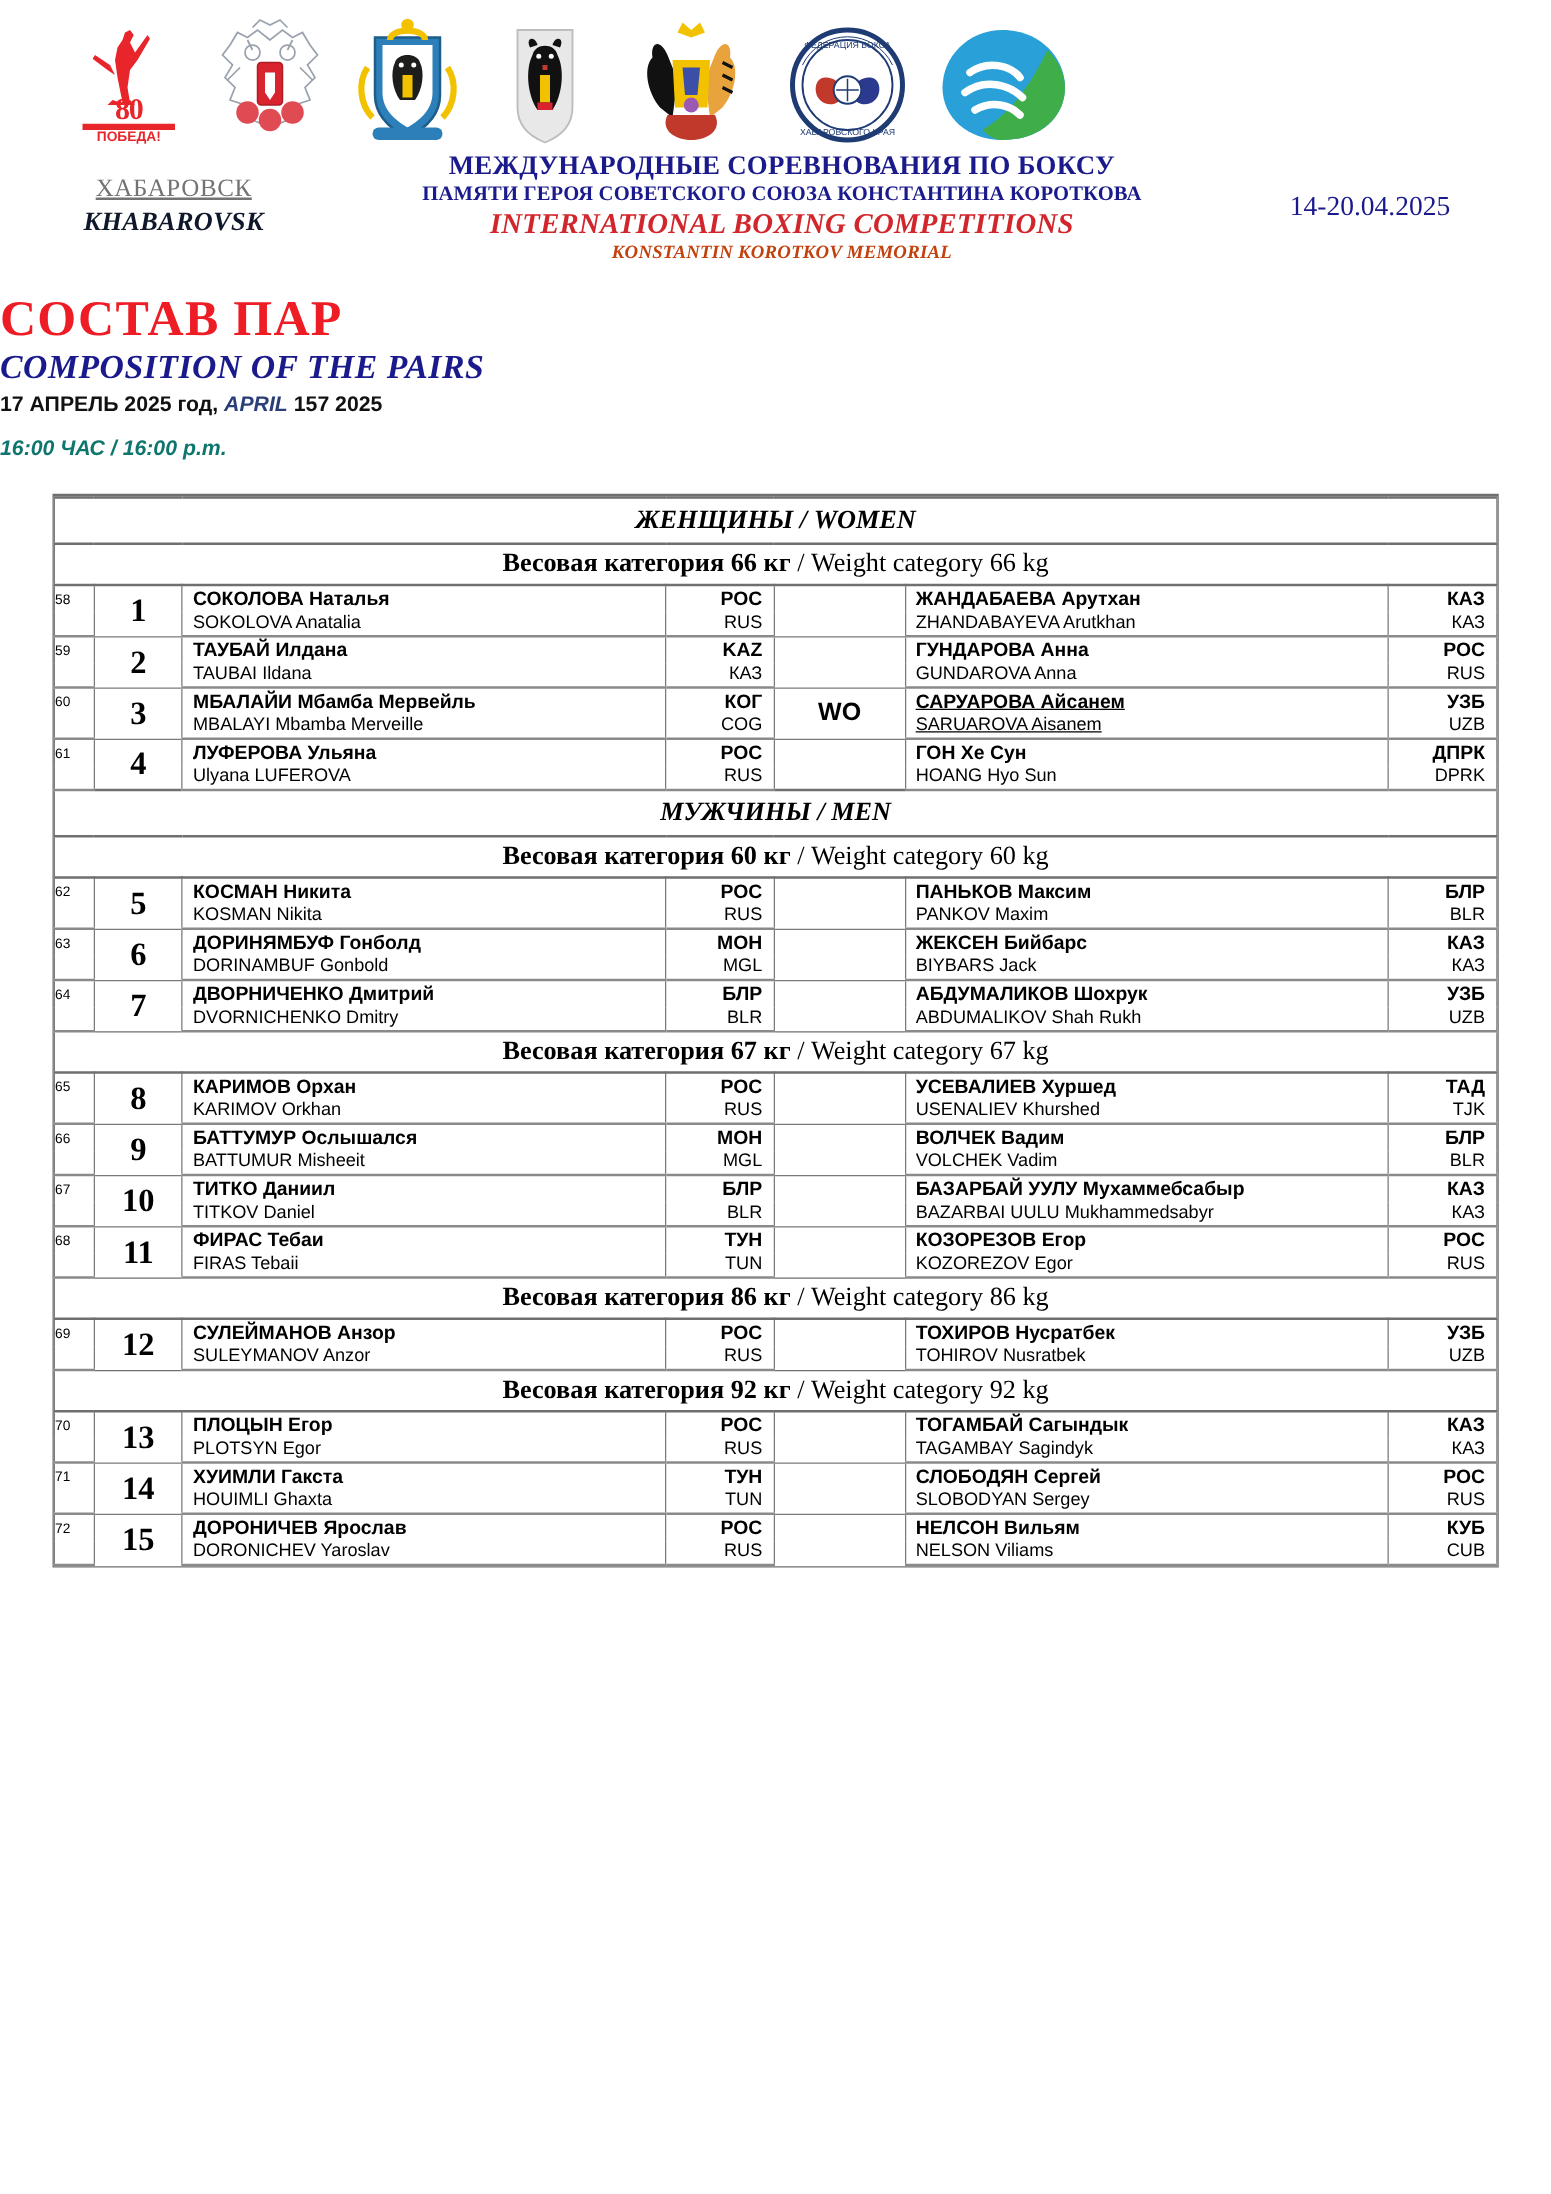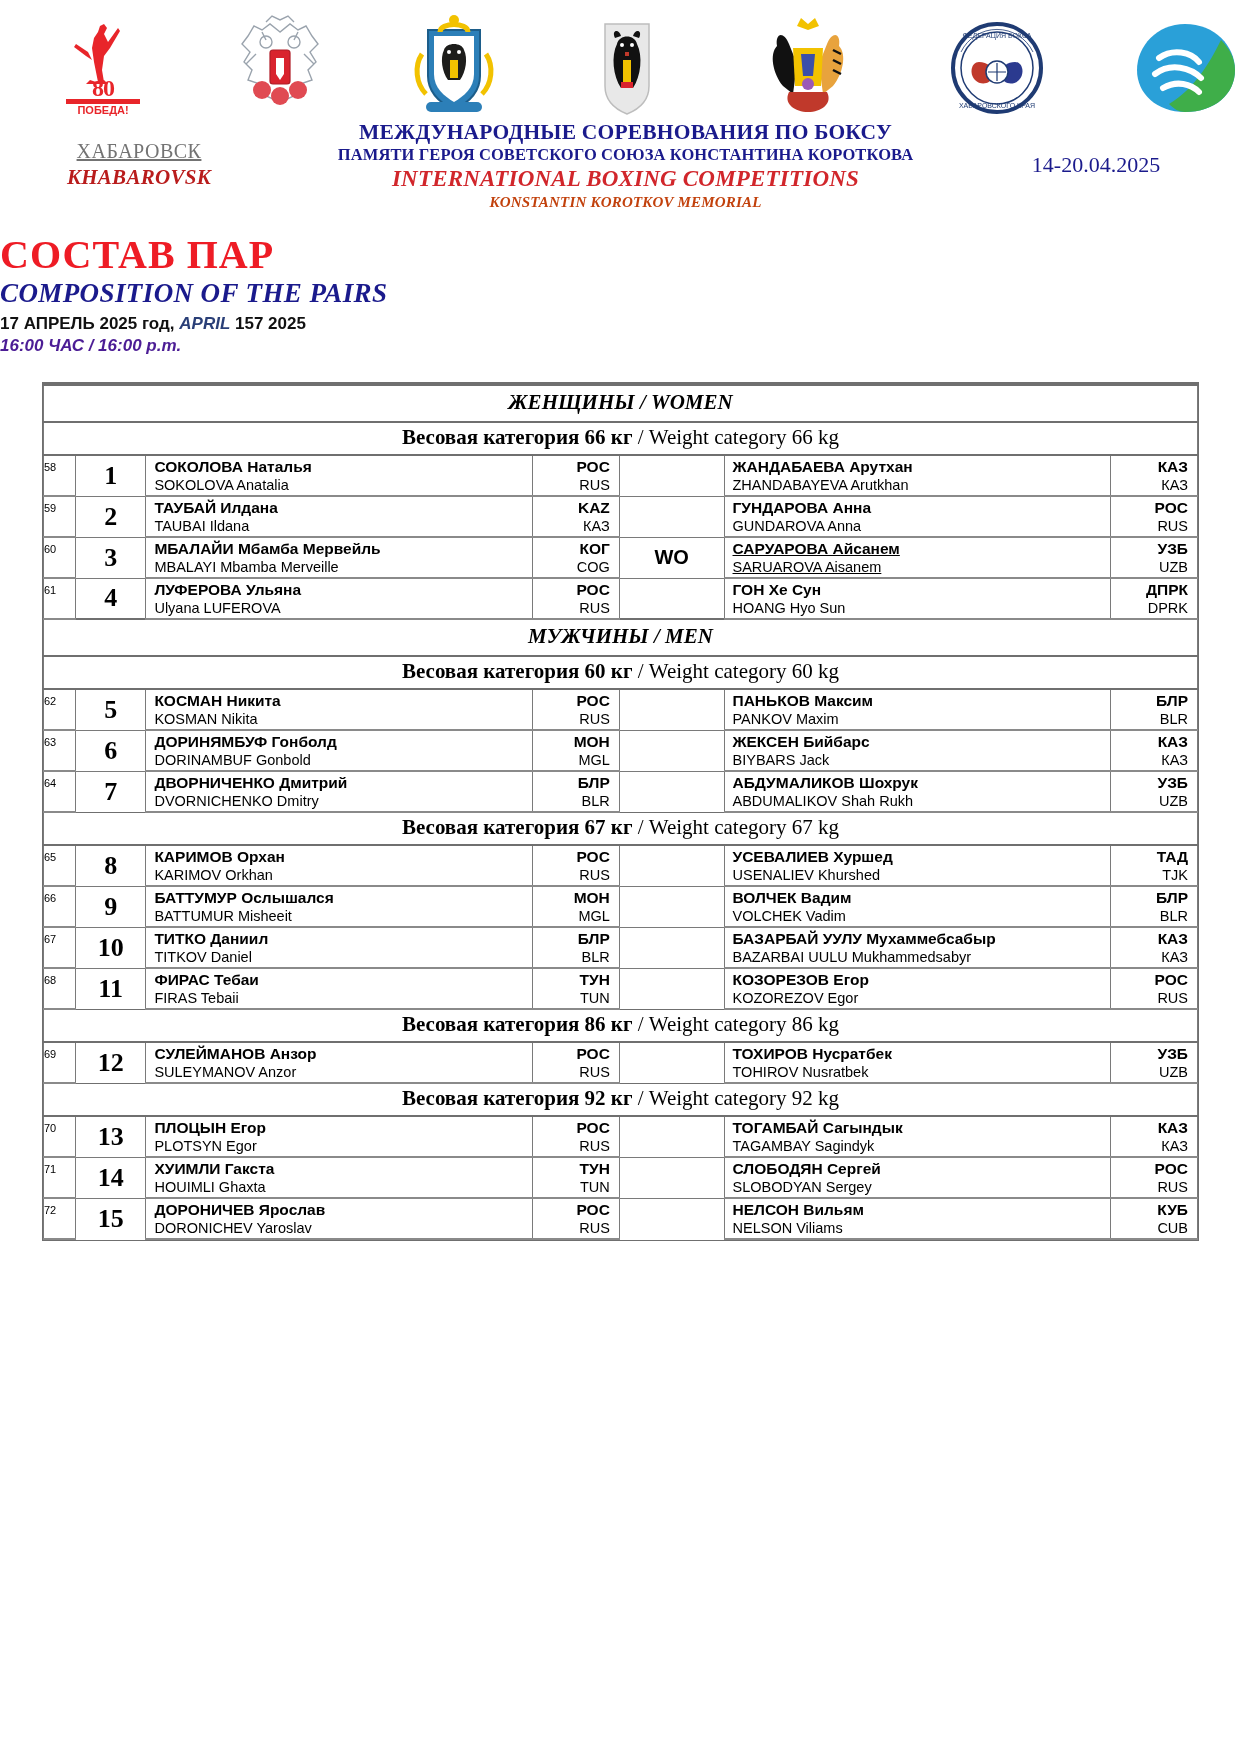--- a/index.html
+++ b/index.html
@@ -20,21 +20,21 @@
     height: 1755px;
     padding: 0;
     box-sizing: border-box;
     position: relative;
   }
 
   
   .logo-strip {
     display: flex;
     align-items: flex-end;
-    justify-content: space-between;
+    justify-content: flex-start;
     gap: 0px;
     height: 118px;
     padding: 22px 0 0 60px;
     box-sizing: border-box;
   }
   .logo {
     position: relative;
     flex: 0 0 auto;
   }
 
@@ -93,21 +93,21 @@
     text-align: center;
     font-family: "Liberation Serif", serif;
     line-height: 1.25;
     padding-left: 18px;
     box-sizing: border-box;
   }
   .city-ru {
     font-size: 20px; color: #737373; font-weight: normal; letter-spacing: 0.5px; text-decoration: underline;
   }
   .city-en {
-    font-size: 21px; color: #b91c1c; font-style: italic; font-weight: bold; letter-spacing: 0.3px;
+    font-size: 21px; color: #0f172a; font-style: italic; font-weight: bold; letter-spacing: 0.3px;
   }
   .title-block {
     flex: 1;
     text-align: center;
     font-family: "Liberation Serif", serif;
     line-height: 1.22;
   }
   .t-ru-1 { font-size: 21.5px; font-weight: bold; color: #1a1a8c; letter-spacing: 0.2px; }
   .t-ru-2 { font-size: 16.5px; font-weight: bold; color: #1a1a8c; letter-spacing: 0.1px; }
   .t-en-1 { font-size: 23px; font-weight: bold; font-style: italic; color: #d1262b; letter-spacing: 0.2px; }
@@ -148,22 +148,22 @@
     font-weight: bold;
     color: #111111;
     margin-top: 5px;
   }
   .doc-date .en { color: #2a3f77; font-style: italic; margin-top: 28px; }
   .doc-time {
     font-family: "Liberation Sans", sans-serif;
     font-size: 17px;
     font-weight: bold;
     font-style: italic;
-    color: #4c1d95;
-    margin-top: 2px;
+    color: #0f766e;
+    margin-top: 15px;
   }
 
   
   .table-wrap {
     margin: 26px 42px 0 42px;
     border: 1px solid #6f6f6f;
     border-top: 2px solid #6f6f6f;
   }
   table.pairs {
     width: 100%;

